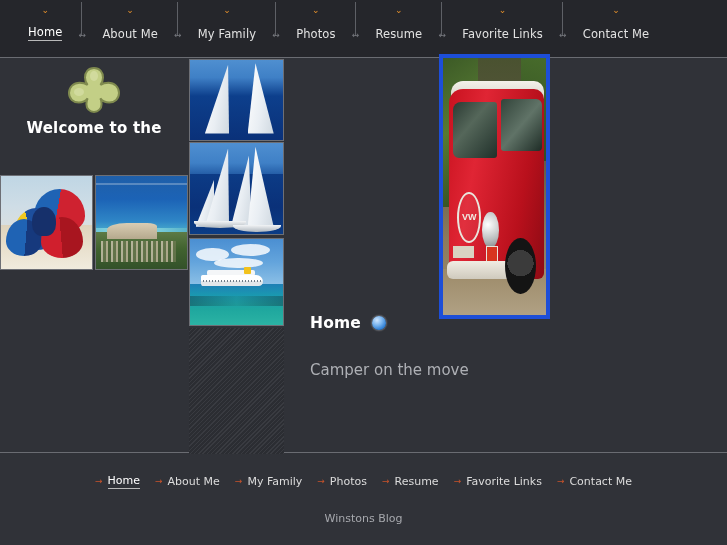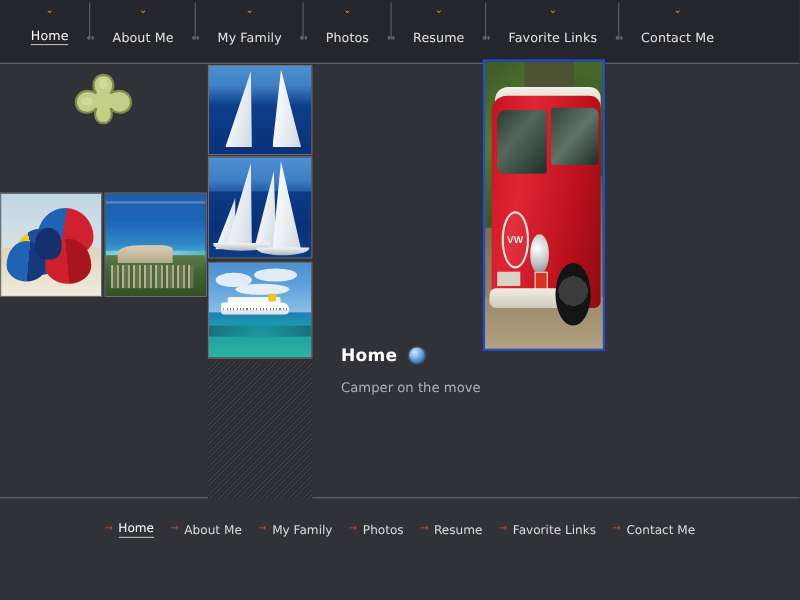--- a/index.html
+++ b/index.html
@@ -297,21 +297,21 @@
   }
 
   
   .camper {
     position: absolute;
     left: 154px;
     top: -5px;
     width: 111px;
     height: 265px;
     overflow: hidden;
-    border: 2px solid #1d4ed8;
+    border: 4px solid #1d4ed8;
     cursor: pointer;
   }
   .cmp-bg    { position:absolute; inset:0; background: linear-gradient(#4a5230 0%, #5b5640 35%, #8a7a5e 70%, #a08e6c 100%); }
   .cmp-folia { position:absolute; left:0; top:0; width:34%; height:58%;
                background: linear-gradient(145deg,#3c5a26 0%, #577a33 45%, #2f4a21 100%); }
   .cmp-folia2{ position:absolute; right:0; top:0; width:24%; height:40%;
                background: linear-gradient(200deg,#476b2b 0%, #2f4a21 100%); }
   .cmp-ground{ position:absolute; left:0; bottom:0; width:100%; height:18%;
                background: linear-gradient(#9c8a68, #b0a184); }
   .cmp-body  { position:absolute; left:6%; top:12%; width:92%; height:74%;
@@ -367,22 +367,22 @@
     width: 14px;
     height: 14px;
     border-radius: 50%;
     background: radial-gradient(circle at 36% 30%, #cfe6ff 0%, #7cb6ef 38%, #2f7fd4 72%, #1d5ca5 100%);
     box-shadow: 0 0 0 1px #585a60, 0 0 0 2px #3a3c42;
     flex: 0 0 14px;
     cursor: pointer;
   }
 
   .main-text {
-    margin-top: 12px;
-    font-size: 12px;
+    margin-top: 30px;
+    font-size: 15px;
     line-height: 16px;
     color: #aeb0b5;
   }
 
   
   .footer {
     position: absolute;
     left: 0;
     top: 454px;
     width: 727px;
@@ -501,20 +501,21 @@
         <svg class="logo" viewBox="0 0 58 52">
           <g fill="#c3cf86" stroke="#7f8a4e" stroke-width="2">
             <path d="M29 3c-6 0-9 4.5-9 9.5 0 3 1 5.5 2.6 7.4-2.2-1.4-5-2.2-8-2.2C8.5 17.7 4 22 4 28c0 5.8 4.3 9.5 9.8 9.5 3.6 0 6.8-1.6 8.8-4.2-.8 2-1.2 4-1.2 5.6 0 4.6 3.2 8.1 7.6 8.1s7.6-3.5 7.6-8.1c0-1.6-.4-3.6-1.2-5.6 2 2.6 5.2 4.2 8.8 4.2C49.7 37.5 54 33.8 54 28c0-6-4.5-10.3-10.6-10.3-3 0-5.8.8-8 2.2 1.6-1.9 2.6-4.4 2.6-7.4C38 7.5 35 3 29 3z"></path>
           </g>
           <g fill="#dfe6b4" opacity=".5">
             <ellipse cx="29" cy="11" rx="4" ry="5"></ellipse>
             <ellipse cx="14" cy="27" rx="5" ry="4"></ellipse>
           </g>
         </svg>
         <div class="brand-title">
+          <div>Welcome to the</div>
         </div>
       </div>
 
       <div class="thumbs">
         <div class="thumb">
           <div class="umb-sky"></div>
           <div class="umb-sand"></div>
           <div class="umb umb-a"></div>
           <div class="umb umb-b"></div>
           <div class="umb umb-c"></div>
@@ -622,15 +623,16 @@
         </div>
         <div class="fnav-item">
           <span class="fnav-arrow">→</span>
           <span class="fnav-label">Favorite Links</span>
         </div>
         <div class="fnav-item">
           <span class="fnav-arrow">→</span>
           <span class="fnav-label">Contact Me</span>
         </div>
       </div>
+    <div class="footer-note">Winstons Blog</div>
   </div>
 
 </div>
 
 </body></html>

